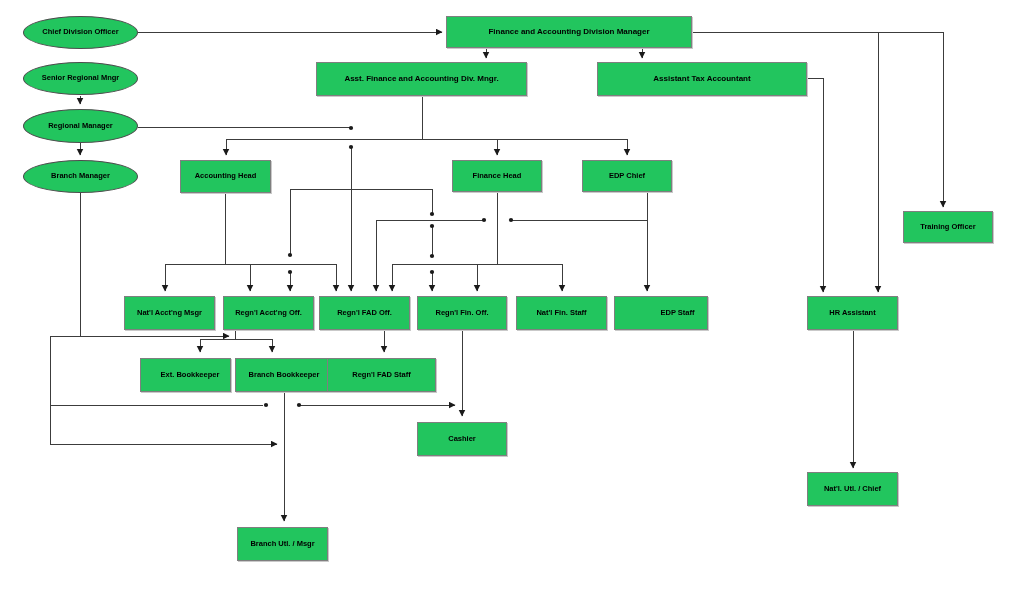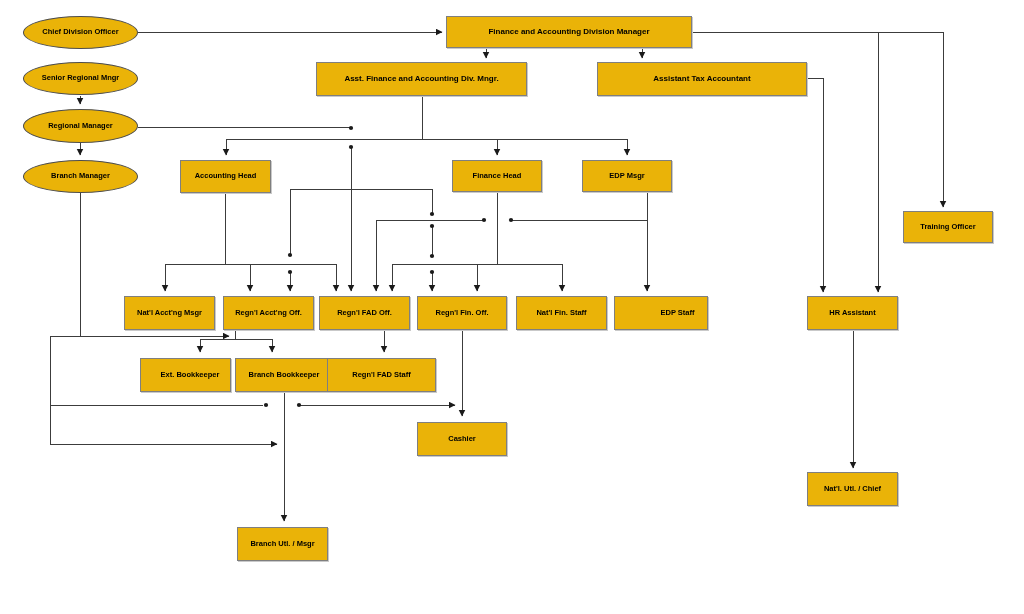--- a/index.html
+++ b/index.html
@@ -10,21 +10,21 @@
     font-family:"Liberation Sans","DejaVu Sans",sans-serif;
     overflow:hidden;
   }
   #edges{position:absolute;left:0;top:0;width:1024px;height:614px;}
   .node{
     position:absolute;
     display:flex;align-items:center;justify-content:center;
     text-align:center;
     font-weight:bold;
     color:#000000;
-    background:#eab308;
+    background:#22c55e;
     box-sizing:border-box;
     padding:2px 3px;
     line-height:1.1;
   }
   .node.rect{
     border:1px solid #7f7f7f;
     box-shadow:1px 1px 0 #c9c9c9;
     font-size:7.5px;
   }
   .node.rect.lg{font-size:8px;}
@@ -140,21 +140,21 @@
       <div class="node rect lg" style="left: 597px; top: 62px; width: 210px; height: 34px;">
         <span>Assistant Tax Accountant</span>
       </div>
       <div class="node rect" style="left: 180px; top: 160px; width: 91px; height: 33px;">
         <span>Accounting Head</span>
       </div>
       <div class="node rect" style="left: 452px; top: 160px; width: 90px; height: 32px;">
         <span>Finance Head</span>
       </div>
       <div class="node rect" style="left: 582px; top: 160px; width: 90px; height: 32px;">
-        <span>EDP Msgr</span>
+        <span>EDP Chief</span>
       </div>
       <div class="node rect" style="left: 903px; top: 211px; width: 90px; height: 32px;">
         <span>Training Officer</span>
       </div>
       <div class="node rect" style="left: 124px; top: 296px; width: 91px; height: 34px;">
         <span>Nat'l Acct'ng Msgr</span>
       </div>
       <div class="node rect" style="left: 223px; top: 296px; width: 91px; height: 34px;">
         <span>Regn'l Acct'ng Off.</span>
       </div>

